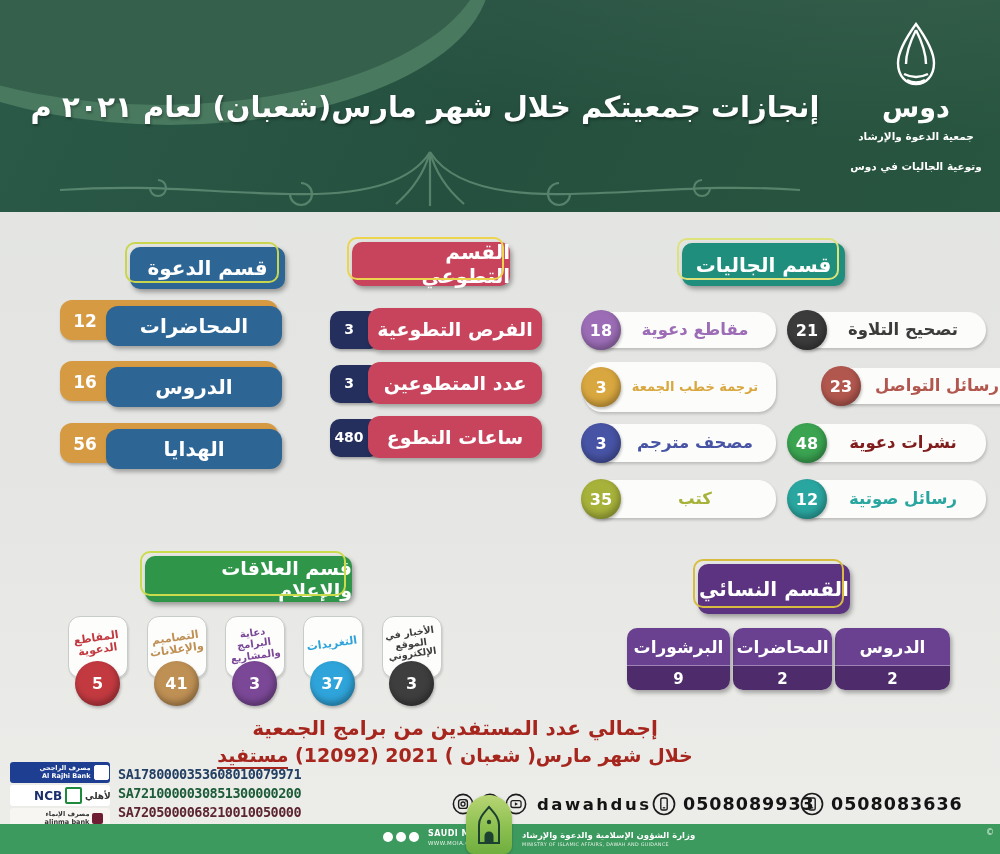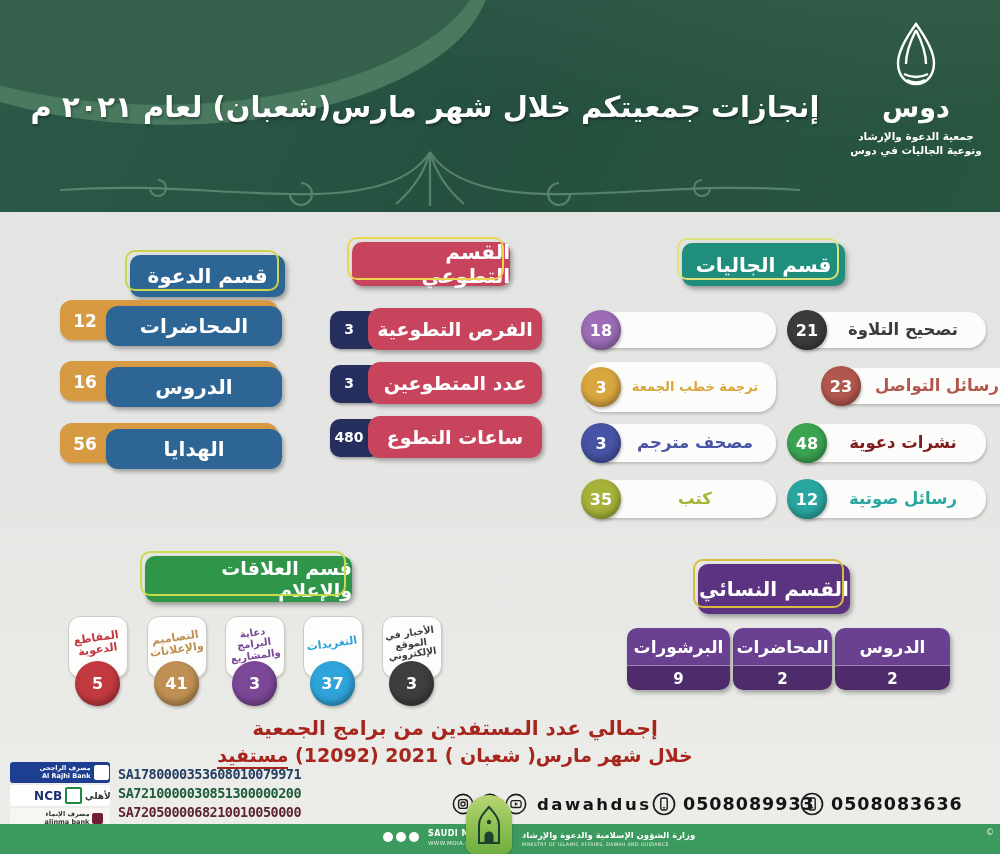--- a/index.html
+++ b/index.html
@@ -127,25 +127,25 @@
         <g fill="none" stroke="#ffffff" stroke-width="2.4">
           <path d="M26 2 C13 20 8 31 8 41 c0 13 8 21 18 21 s18 -8 18 -21 C44 31 39 20 26 2 Z"></path>
           <path d="M26 8 C19 22 16 32 16 42"></path>
           <path d="M26 8 C33 22 36 32 36 42"></path>
           <path d="M14 52 q12 6 24 0"></path>
           <path d="M17 58 q9 5 18 0"></path>
         </g>
       </svg>
       <div class="logo-word">دوس</div>
       <div class="logo-cap">جمعية الدعوة والإرشاد</div>
-      <div class="logo-cap" style="margin-top:0;">وتوعية الجاليات في دوس</div>
-    </div>
-  </div>
-
-  <div class="sec-header" style="left: 130px; top: 247px; width: 155px; height: 42px; --frame: #c9d64d; background-color: rgb(45, 101, 148); margin-top: 8px;">قسم الدعوة</div>
+      <div class="logo-cap" style="margin-top:16px;">وتوعية الجاليات في دوس</div>
+    </div>
+  </div>
+
+  <div class="sec-header" style="left: 130px; top: 247px; width: 155px; height: 42px; --frame: #c9d64d; background-color: rgb(45, 101, 148);">قسم الدعوة</div>
 
   <div class="dawah-row" style="left:58px;top:300px;">
     <div class="dawah-tab" style="background-color: rgb(214, 154, 66);"></div>
     <div class="dawah-num">12</div>
     <div class="dawah-pill" style="background-color: rgb(45, 101, 148);">المحاضرات</div>
   </div>
   <div class="dawah-row" style="left:58px;top:361px;">
     <div class="dawah-tab" style="background-color: rgb(214, 154, 66);"></div>
     <div class="dawah-num">16</div>
     <div class="dawah-pill" style="background-color: rgb(45, 101, 148);">الدروس</div>
@@ -188,20 +188,21 @@
     <div class="com-circle" style="background-color: rgb(58, 164, 81);">48</div>
     <div class="com-label" style="color: #7f1d1d;">نشرات دعوية</div>
   </div>
   <div class="com-pill" style="left:790px;top:480px;width:196px;height:38px;">
     <div class="com-circle" style="background-color: rgb(42, 166, 160);">12</div>
     <div class="com-label" style="color: rgb(42, 166, 160);">رسائل صوتية</div>
   </div>
 
   <div class="com-pill" style="left:584px;top:312px;width:192px;height:36px;">
     <div class="com-circle" style="background-color: rgb(156, 109, 182);">18</div>
+    <div class="com-label" style="color: rgb(156, 109, 182);">مقاطع دعوية</div>
   </div>
   <div class="com-pill" style="left:584px;top:362px;width:192px;height:50px;">
     <div class="com-circle" style="background-color: rgb(217, 167, 63);">3</div>
     <div class="com-label small" style="color: rgb(217, 167, 63);">ترجمة خطب الجمعة</div>
   </div>
   <div class="com-pill" style="left:584px;top:424px;width:192px;height:38px;">
     <div class="com-circle" style="background-color: rgb(71, 83, 164);">3</div>
     <div class="com-label" style="color: rgb(71, 83, 164);">مصحف مترجم</div>
   </div>
   <div class="com-pill" style="left:584px;top:480px;width:192px;height:38px;">

